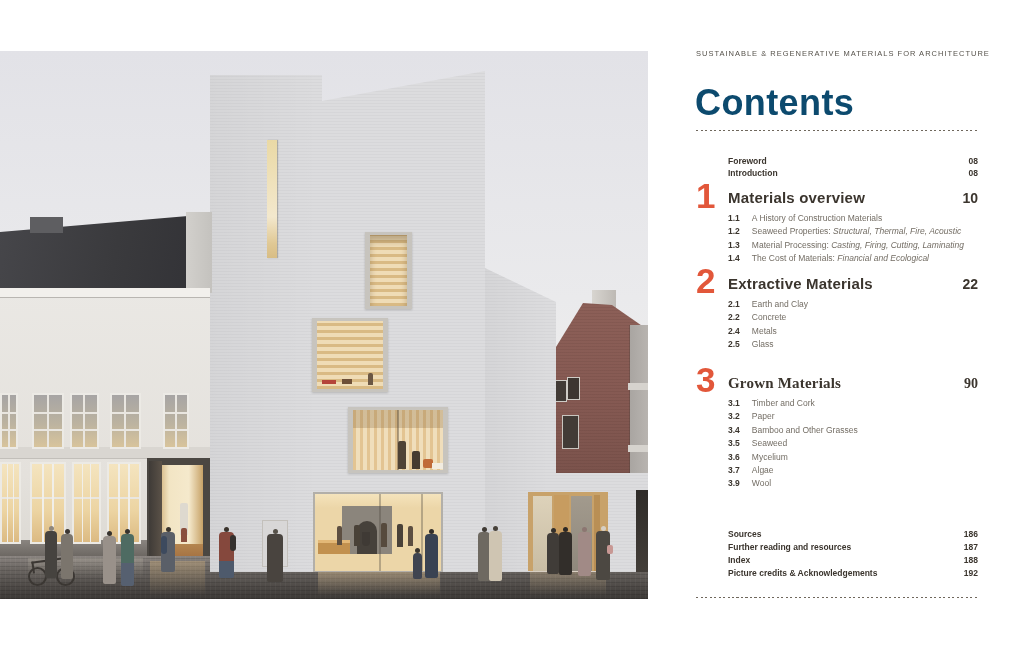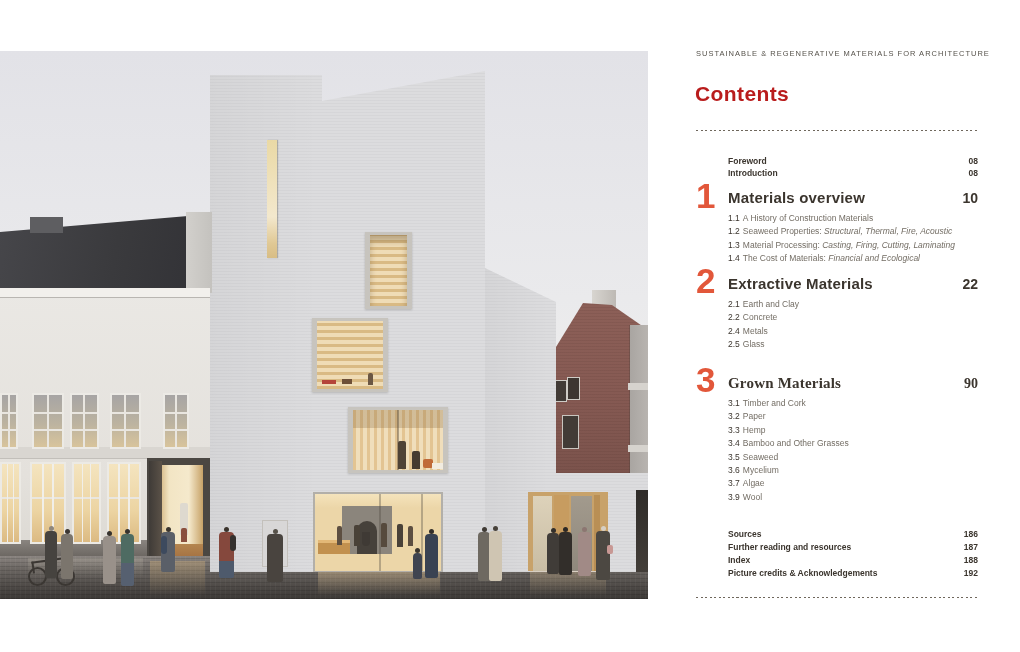--- a/index.html
+++ b/index.html
@@ -35,33 +35,33 @@
   .person{position:absolute;border-radius:4px 4px 2px 2px;background:var(--c,#3f3b37);}
   .person::before{content:"";position:absolute;top:-5px;left:50%;margin-left:-2.5px;width:5px;height:5px;
         border-radius:50%;background:var(--h,#3a352f);}
   .tinyfig{position:absolute;border-radius:2px 2px 0 0;}
 
   .wheel{position:absolute;width:15px;height:15px;border:2px solid #3b3733;border-radius:50%;}
 
   
   .toc{position:absolute;left:696px;top:0;width:282px;height:652px;color:#3b352e;}
   .running-head{position:absolute;left:0;top:49px;font-size:7.5px;letter-spacing:1px;color:#56524b;white-space:nowrap;}
-  .book-title{position:absolute;left:-1px;top:82px;font-size:21px;font-weight:bold;letter-spacing:.4px;color:#b91c1c;}
+  .book-title{position:absolute;left:-1px;top:82px;font-size:36px;font-weight:bold;letter-spacing:.4px;color:#0c4a6e;}
   .dashline{position:absolute;left:0;width:282px;height:1px;
         background:repeating-linear-gradient(90deg,#6f675c 0 2px,transparent 2px 4.5px);}
   .fm-rows{position:absolute;left:32px;right:0;}
   .fm-row{display:flex;justify-content:space-between;align-items:baseline;font-size:8.5px;font-weight:bold;color:#3b352e;}
   .chapter{position:absolute;left:0;width:282px;}
   .ch-num{position:absolute;left:0;top:-3px;font-size:35px;line-height:34px;font-weight:bold;color:#e2573a;}
   .ch-head{position:absolute;left:32px;right:0;display:flex;justify-content:space-between;align-items:center;}
   .ch-title{font-size:15px;font-weight:bold;color:#3b352e;letter-spacing:.2px;}
   .ch-page{font-size:14px;font-weight:bold;color:#3b352e;}
   .ch-items{position:absolute;left:32px;right:0;}
   .ti{font-size:8.5px;line-height:13.4px;color:#736d64;white-space:nowrap;}
-  .ti-num{font-weight:normal;color:#3b352e;margin-right:3px;}
+  .ti-num{font-weight:bold;color:#3b352e;margin-right:12px;}
   .ti-italic{font-style:italic;}
 </style>
 </head>
 <body>
 
 <div class="canvas">
 
   <div class="photo">
     <div class="sky"></div>
 
@@ -251,21 +251,20 @@
 
     <div class="chapter" style="top:366px;">
       <div class="ch-num">3</div>
       <div class="ch-head" style="top:9px;font-family:Liberation Serif, serif;">
         <span class="ch-title">Grown Materials</span>
         <span class="ch-page">90</span>
       </div>
       <div class="ch-items" style="top:31px;">
         <div class="ti"><span class="ti-num">3.1</span><span>Timber and Cork</span></div>
         <div class="ti"><span class="ti-num">3.2</span><span>Paper</span></div>
-        <div class="ti"><span class="ti-num">3.3</span><span>Hemp</span></div>
         <div class="ti"><span class="ti-num">3.4</span><span>Bamboo and Other Grasses</span></div>
         <div class="ti"><span class="ti-num">3.5</span><span>Seaweed</span></div>
         <div class="ti"><span class="ti-num">3.6</span><span>Mycelium</span></div>
         <div class="ti"><span class="ti-num">3.7</span><span>Algae</span></div>
         <div class="ti"><span class="ti-num">3.9</span><span>Wool</span></div>
       </div>
     </div>
 
     <div class="fm-rows" style="top:529px;">
       <div class="fm-row" style="height:13px;">

